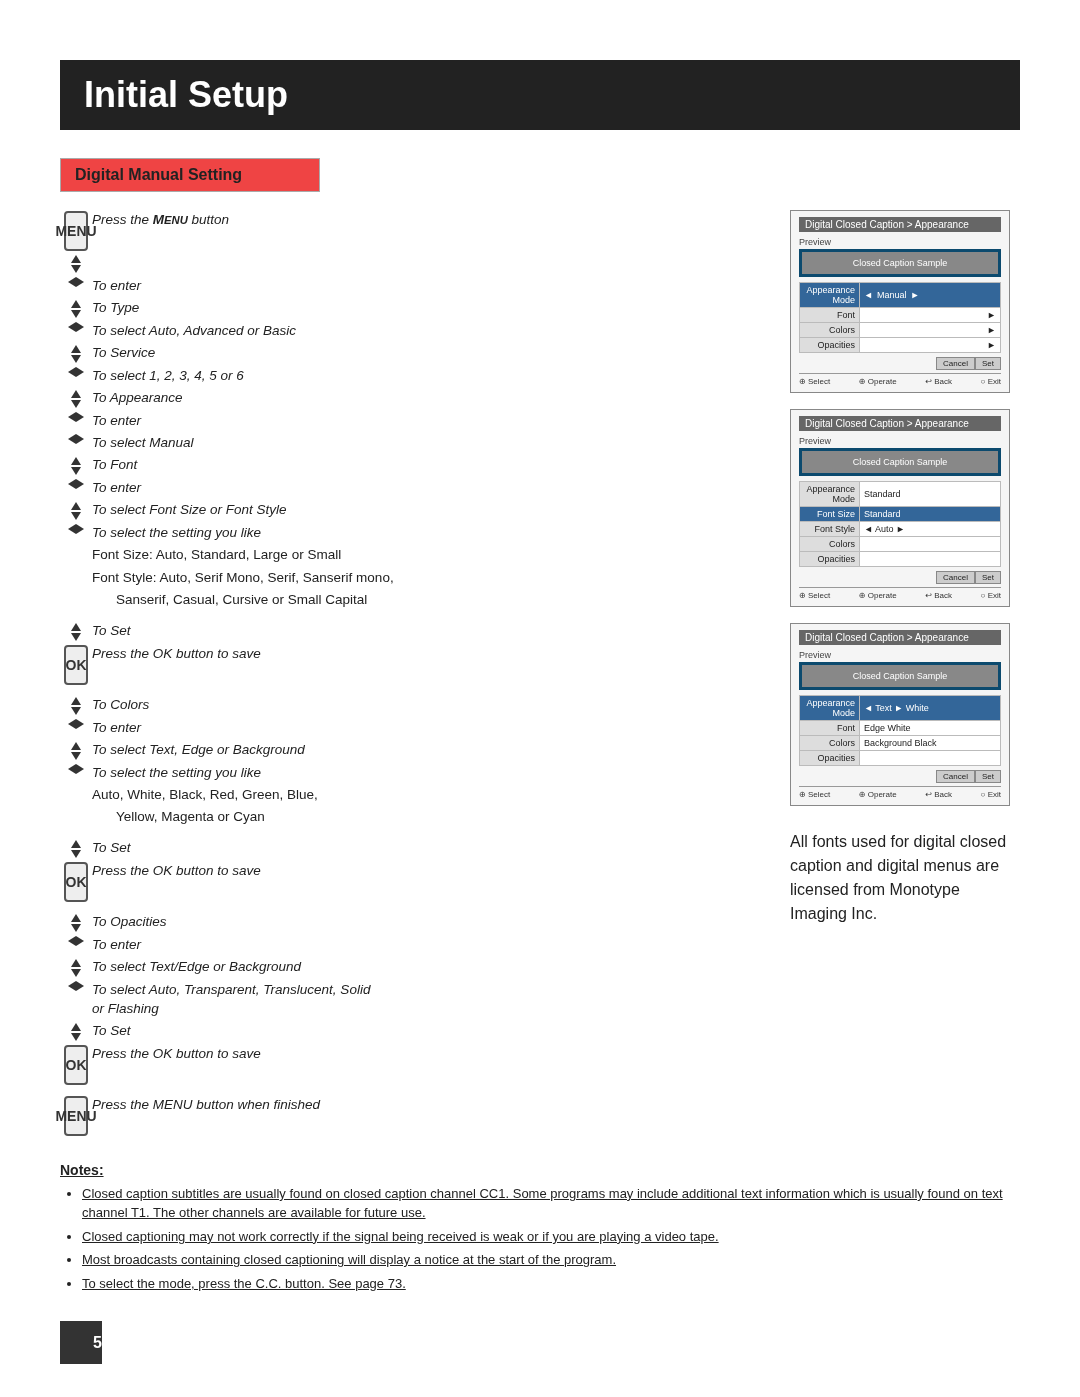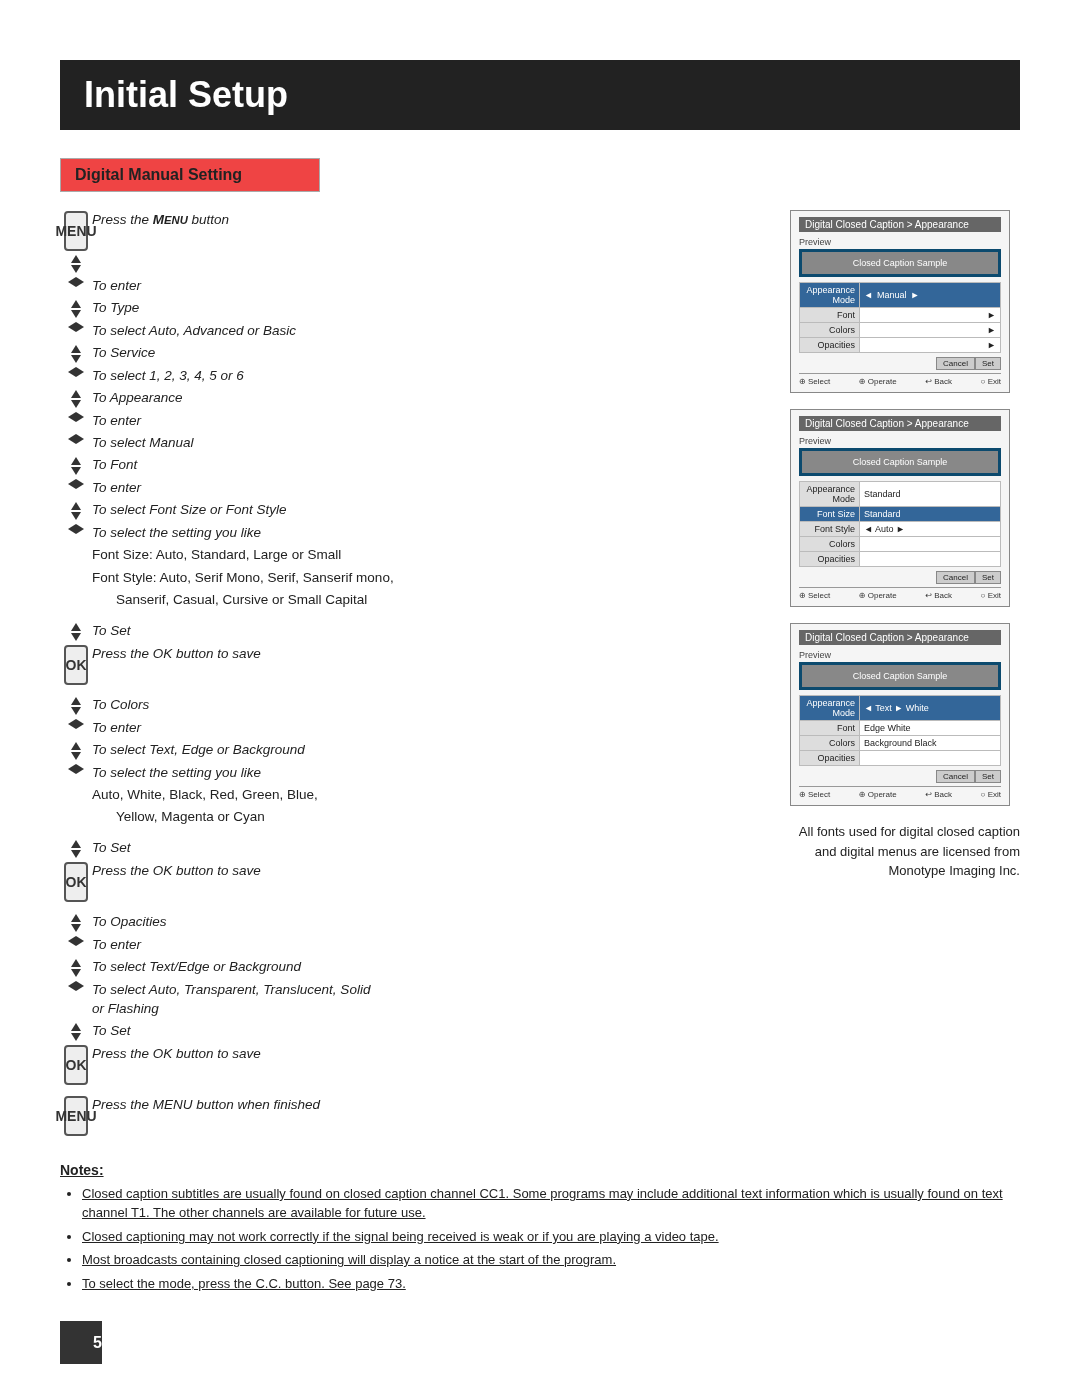--- a/index.html
+++ b/index.html
@@ -276,23 +276,23 @@
       color: #fff;
       width: 42px;
       height: 43px;
       font-size: 16px;
       font-weight: bold;
       margin-top: 24px;
       padding-left: 42px;
     }
 
     .right-side-text {
-      font-size: 13px;
+      font-size: 16px;
       line-height: 1.5;
-      text-align: right;
+      margin-top: 8px;
     }
 
     .spacer { height: 8px; }
   </style>
 </head>
 <body>
 
 <div class="page-container">
 
   

